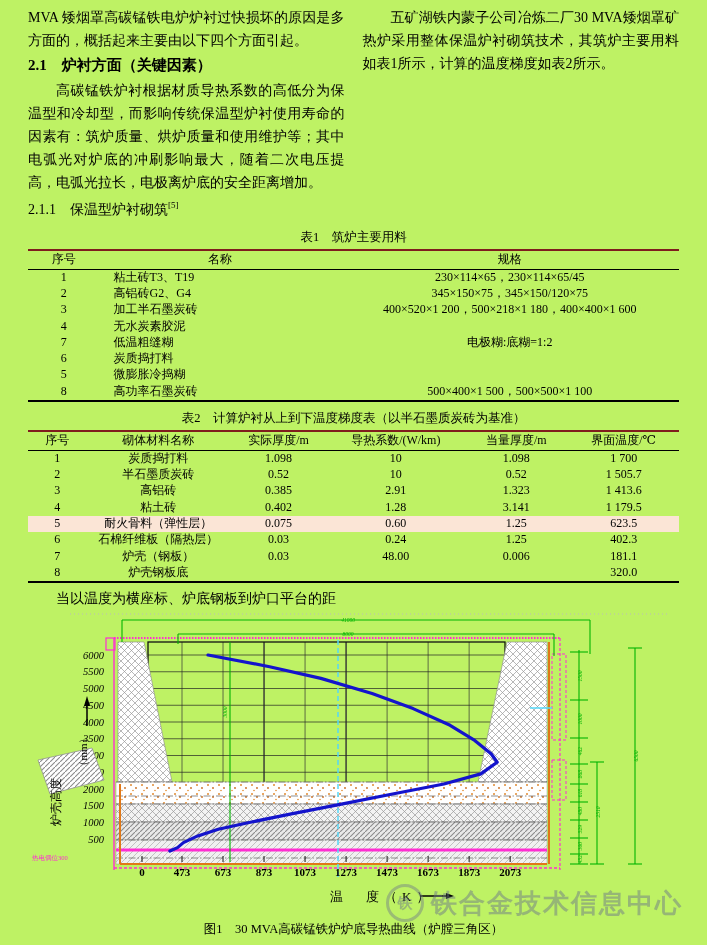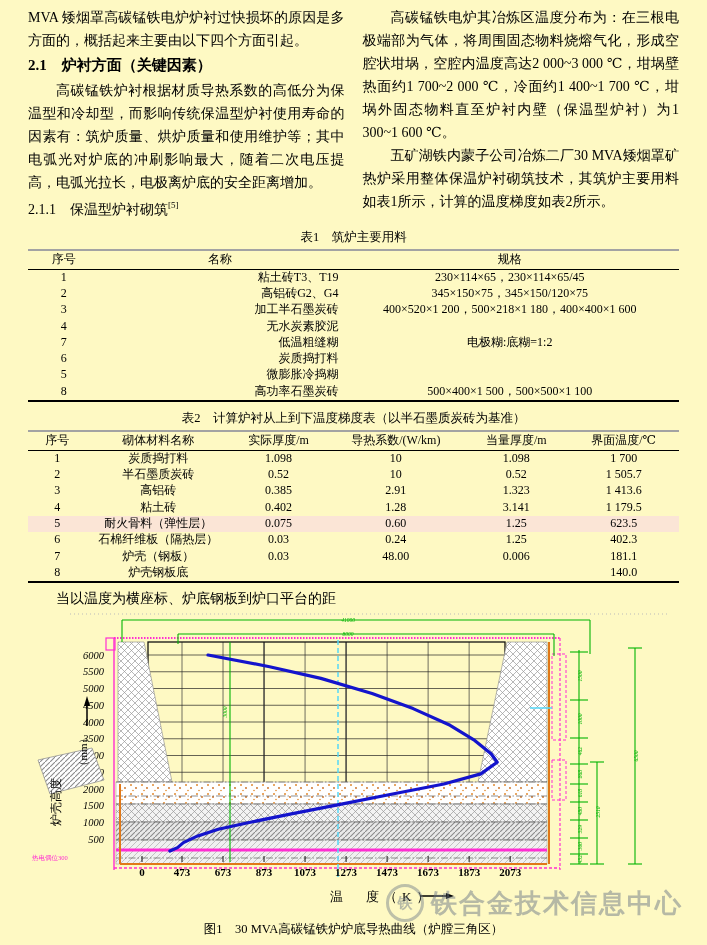--- a/index.html
+++ b/index.html
@@ -1,31 +1,31 @@
 <!DOCTYPE html>
 <html><head>
 <meta charset="utf-8">
 <style>
   html,body{margin:0;padding:0;}
-  .page{position:relative;width:707px;height:945px;background:#fef9c3;overflow:hidden;
+  .page{position:relative;width:707px;height:945px;background:#bef264;overflow:hidden;
         font-family:"Liberation Serif","DejaVu Serif",serif;color:#000;}
   .cols{display:flex;gap:18px;padding:6px 28px 0 28px;}
   .col{flex:1;font-size:14px;line-height:23px;text-align:justify;}
   .col p{margin:0;}
   .ind{text-indent:2em;}
   h3.sec{font-size:15px;margin:2px 0;font-weight:bold;}
   p.subsec{margin:0;}
   sup{font-size:9px;}
   .tbl-title{text-align:center;font-weight:normal;font-size:12.5px;margin:8px 0 3px;}
   .tblwrap{margin:0 28px;}
   table{width:100%;border-collapse:collapse;font-size:12px;line-height:1.16;
-        border-top:2px solid #a3a3a3;border-bottom:2.5px solid #000;}
+        border-top:2px solid #7f1d1d;border-bottom:2.5px solid #000;}
   thead th{font-weight:normal;border-bottom:1.5px solid #000;padding:2px 2px;text-align:center;}
   tbody td{padding:1.2px 2px;text-align:center;white-space:nowrap;}
-  .t1 tbody td:nth-child(2){text-align:right;padding-left:14px;}
+  .t1 tbody td:nth-child(2){text-align:left;padding-left:14px;}
   .mid{padding-top:4px;}
   .figwrap{position:relative;width:660px;margin:2px 0 0 30px;}
   .fig-caption{text-align:center;font-weight:normal;font-size:12.5px;margin-top:7px;}
   .bottom{padding-top:8px;}
   .watermark{position:absolute;left:386px;top:884px;display:flex;align-items:center;gap:7px;
              color:rgba(110,122,136,0.5);pointer-events:none;}
   .wm-logo{width:32px;height:32px;border:3px solid rgba(110,122,136,0.45);border-radius:50%;
            display:inline-flex;align-items:center;justify-content:center;font-size:15px;font-weight:bold;}
   .wm-text{font-size:26px;font-weight:bold;letter-spacing:2px;font-family:Liberation Sans, sans-serif;white-space:nowrap;}
   svg text{font-family:"Liberation Serif","DejaVu Serif",serif;}
@@ -41,21 +41,20 @@
 <div class="page">
 
   <div class="cols">
     <div class="col">
       <p>MVA 矮烟罩高碳锰铁电炉炉衬过快损坏的原因是多方面的，概括起来主要由以下四个方面引起。</p>
       <h3 class="sec">2.1　炉衬方面（关键因素）</h3>
       <p class="ind">高碳锰铁炉衬根据材质导热系数的高低分为保温型和冷却型，而影响传统保温型炉衬使用寿命的因素有：筑炉质量、烘炉质量和使用维护等；其中电弧光对炉底的冲刷影响最大，随着二次电压提高，电弧光拉长，电极离炉底的安全距离增加。</p>
       <p class="subsec"><span>2.1.1　保温型炉衬砌筑</span><sup>[5]</sup></p>
     </div>
     <div class="col">
-      <p class="ind">高碳锰铁电炉其冶炼区温度分布为：在三根电极端部为气体，将周围固态物料烧熔气化，形成空腔状坩埚，空腔内温度高达2 000~3 000 ℃，坩埚壁热面约1 700~2 000 ℃，冷面约1 400~1 700 ℃，坩埚外固态物料直至炉衬内壁（保温型炉衬）为1 300~1 600 ℃。</p>
       <p class="ind">五矿湖铁内蒙子公司冶炼二厂30 MVA矮烟罩矿热炉采用整体保温炉衬砌筑技术，其筑炉主要用料如表1所示，计算的温度梯度如表2所示。</p>
     </div>
   </div>
 
   <div class="tbl-title">表1　筑炉主要用料</div>
   <div class="tblwrap">
     <table class="t1">
       <colgroup>
           <col style="width:11%">
           <col style="width:37%">
@@ -190,21 +189,21 @@
             <td>48.00</td>
             <td>0.006</td>
             <td>181.1</td>
           </tr>
           <tr>
             <td>8</td>
             <td>炉壳钢板底</td>
             <td></td>
             <td></td>
             <td></td>
-            <td>140.0</td>
+            <td>320.0</td>
           </tr>
         </tbody>
     </table>
   </div>
 
   <div class="cols mid">
     <div class="col">
         <p class="ind">当以温度为横座标、炉底钢板到炉口平台的距</p>
       </div>
   </div>

